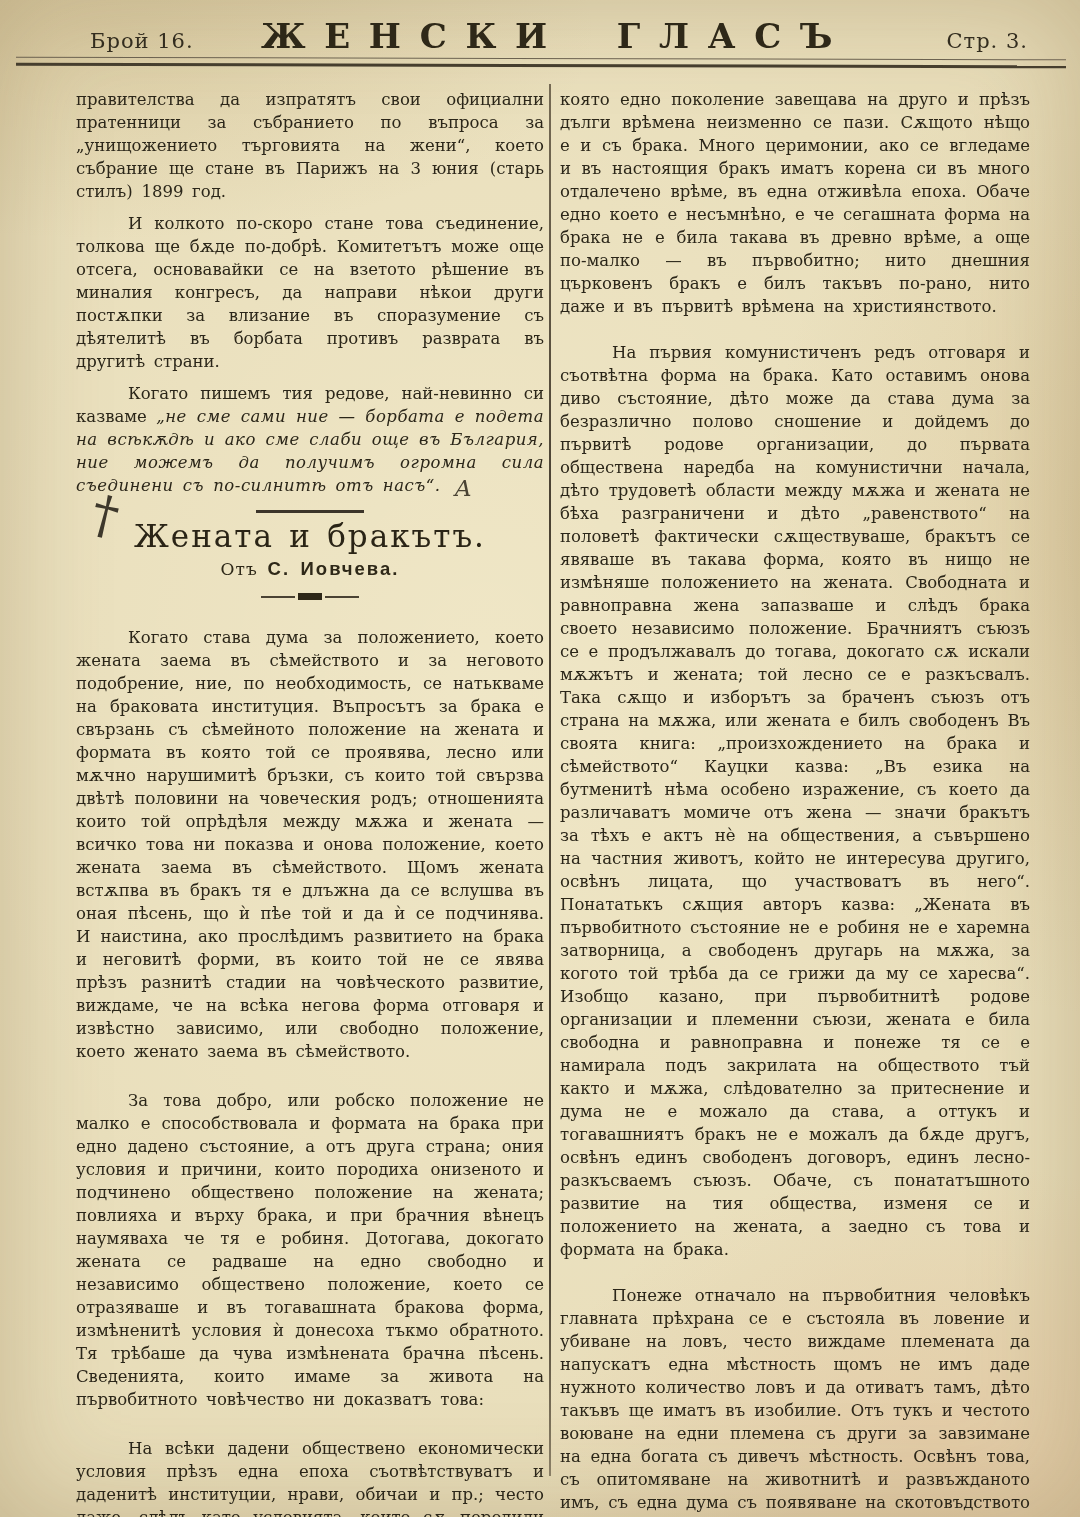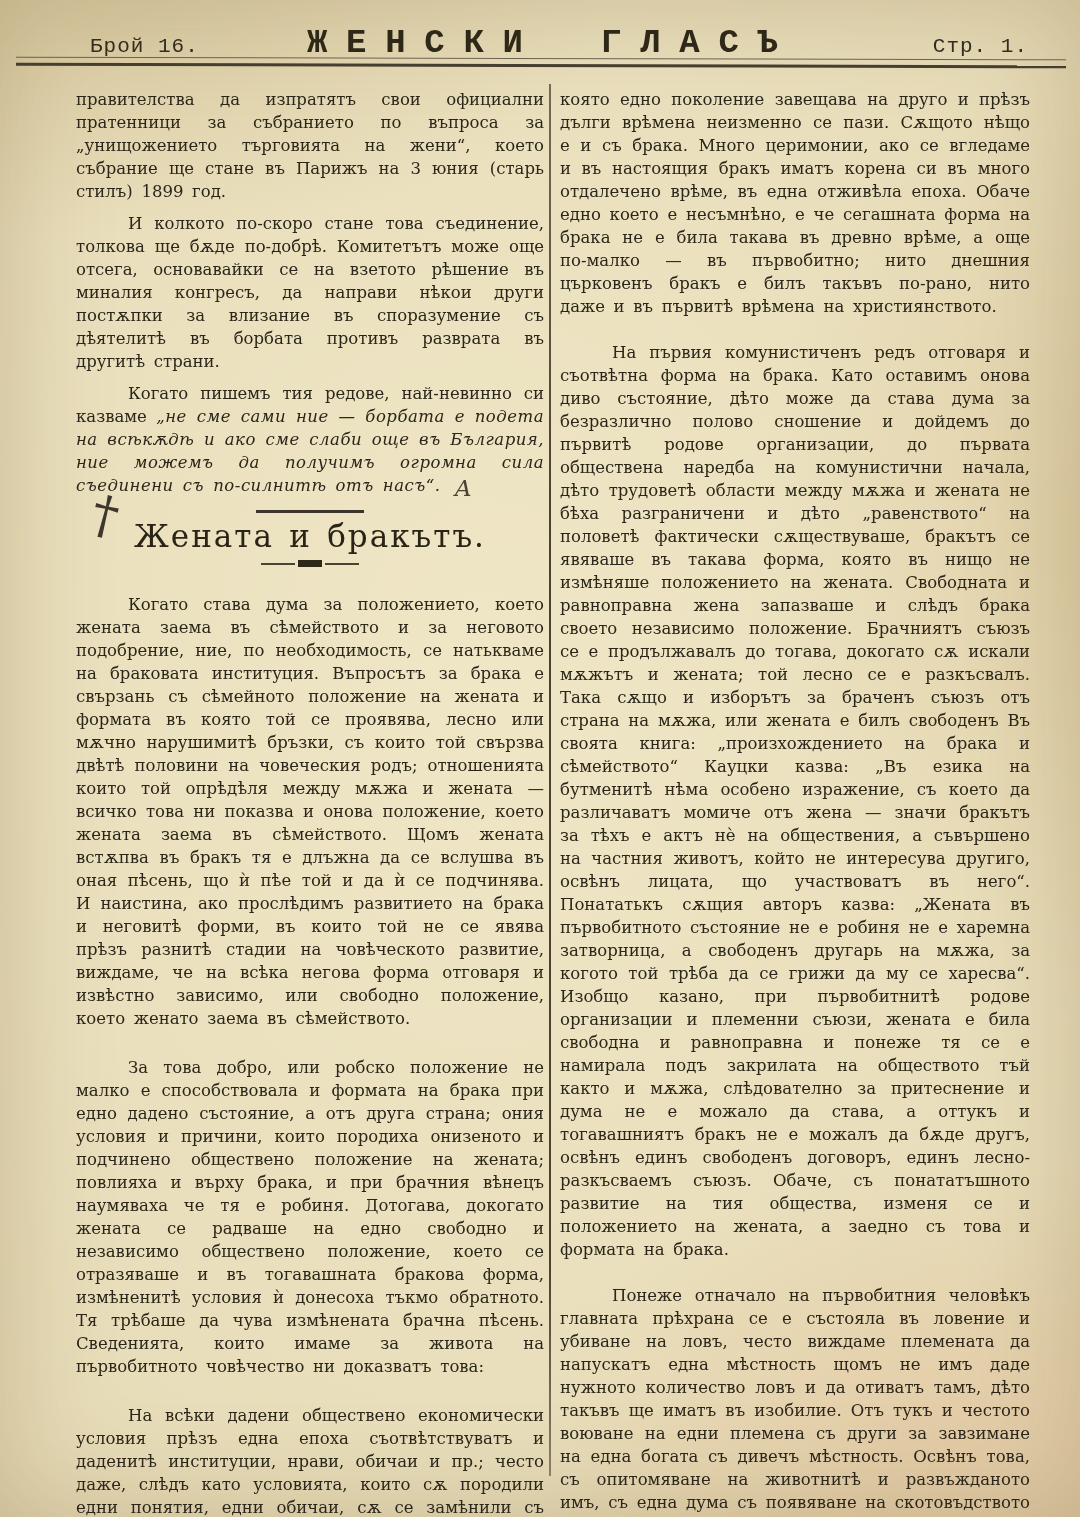--- a/index.html
+++ b/index.html
@@ -12,21 +12,21 @@
     background:
       radial-gradient(ellipse 600px 420px at 88% 96%, rgba(216,160,120,.28), rgba(216,160,120,0) 70%),
       radial-gradient(ellipse 500px 700px at 103% 35%, rgba(190,150,90,.20), rgba(190,150,90,0) 70%),
       radial-gradient(ellipse 700px 300px at 10% 2%, rgba(160,130,70,.18), rgba(160,130,70,0) 70%),
       radial-gradient(ellipse 900px 1200px at 45% 45%, rgba(255,250,225,.35), rgba(255,250,225,0) 80%),
       #e7dcb8;
     box-shadow: inset 0 0 110px rgba(110,82,35,.28);
   }
 
   
-  .header{position:absolute;top:24px;left:90px;right:52px;display:flex;justify-content:space-between;align-items:baseline;font-family:Liberation Mono, monospace;}
+  .header{position:absolute;top:16px;left:90px;right:52px;display:flex;justify-content:space-between;align-items:baseline;}
   .issue,.pageno{font-size:21px;letter-spacing:1px;color:#332d1f;}
   .masthead{
     font-size:34px;font-weight:bold;letter-spacing:.55em;word-spacing:.6em;
     color:#2e2818;transform:translateX(-14px);
   }
   .header-rule{
     position:absolute;top:58px;left:16px;right:14px;height:5px;
     border-top:1.6px solid #6c6250;border-bottom:3px solid #463e2e;
     transform:rotate(.15deg);
   }
@@ -70,39 +70,43 @@
   .article-body{margin-top:2px;}
 </style>
 </head>
 <body>
 
 <div class="page">
 
   <div class="header">
     <span class="issue">Брой 16.</span>
     <span class="masthead">ЖЕНСКИ ГЛАСЪ</span>
-    <span class="pageno">Стр. 1.</span>
+    <span class="pageno">Стр. 3.</span>
   </div>
   <div class="header-rule"></div>
 
   <div class="col-divider"></div>
 
   <div class="col col-left">
     <div class="top-section">
         <p class="para"><span>правителства да изпратятъ свои официални пратенници за събранието по въпроса за „унищожението търговията на жени“, което събрание ще стане въ Парижъ на 3 юния (старь стилъ) 1899 год.</span></p>
         <p class="para indent"><span>И колкото по-скоро стане това съединение, толкова ще бѫде по-добрѣ. Комитетътъ може още отсега, основавайки се на взетото рѣшение въ миналия конгресъ, да направи нѣкои други постѫпки за влизание въ споразумение съ дѣятелитѣ въ борбата противъ разврата въ другитѣ страни.</span></p>
         <p class="para indent"><span>Когато пишемъ тия редове, най-невинно си казваме </span><span class="ital">„не сме сами ние — борбата е подета на всѣкѫдѣ и ако сме слаби още въ България, ние можемъ да получимъ огромна сила съединени съ по-силнитѣ отъ насъ“.</span></p>
       </div>
 
     <div class="hand-mark-a">А</div>
 
     <div class="article-header">
       <div class="section-rule"></div>
       <span class="title-cross">†</span>
       <h2 class="article-title">Жената и бракътъ.</h2>
+      <div class="byline">
+        <span>Отъ</span>
+        <span class="name">С. Иовчева.</span>
+      </div>
       <div class="byline-divider">
         <span class="thin"></span>
           <span class="thick"></span>
           <span class="thin"></span>
       </div>
     </div>
 
     <div class="article-body">
         <p class="para indent"><span>Когато става дума за положението, което жената заема въ сѣмейството и за неговото подобрение, ние, по необходимость, се натькваме на браковата институция. Въпросътъ за брака е свързань съ сѣмейното положение на жената и формата въ която той се проявява, лесно или мѫчно нарушимитѣ бръзки, съ които той свързва двѣтѣ половини на човеческия родъ; отношенията които той опрѣдѣля между мѫжа и жената — всичко това ни показва и онова положение, което жената заема въ сѣмейството. Щомъ жената встѫпва въ бракъ тя е длъжна да се вслушва въ оная пѣсень, що ѝ пѣе той и да ѝ се подчинява. И наистина, ако прослѣдимъ развитието на брака и неговитѣ форми, въ които той не се явява прѣзъ разнитѣ стадии на човѣческото развитие, виждаме, че на всѣка негова форма отговаря и извѣстно зависимо, или свободно положение, което женато заема въ сѣмейството.</span></p>
         <p class="para indent"><span>За това добро, или робско положение не малко е способствовала и формата на брака при едно дадено състояние, а отъ друга страна; ония условия и причини, които породиха онизеното и подчинено обществено положение на жената; повлияха и върху брака, и при брачния вѣнецъ наумяваха че тя е робиня. Дотогава, докогато жената се радваше на едно свободно и независимо обществено положение, което се отразяваше и въ тогавашната бракова форма, измѣненитѣ условия ѝ донесоха тъкмо обратното. Тя трѣбаше да чува измѣнената брачна пѣсень. Сведенията, които имаме за живота на първобитното човѣчество ни доказватъ това:</span></p>

